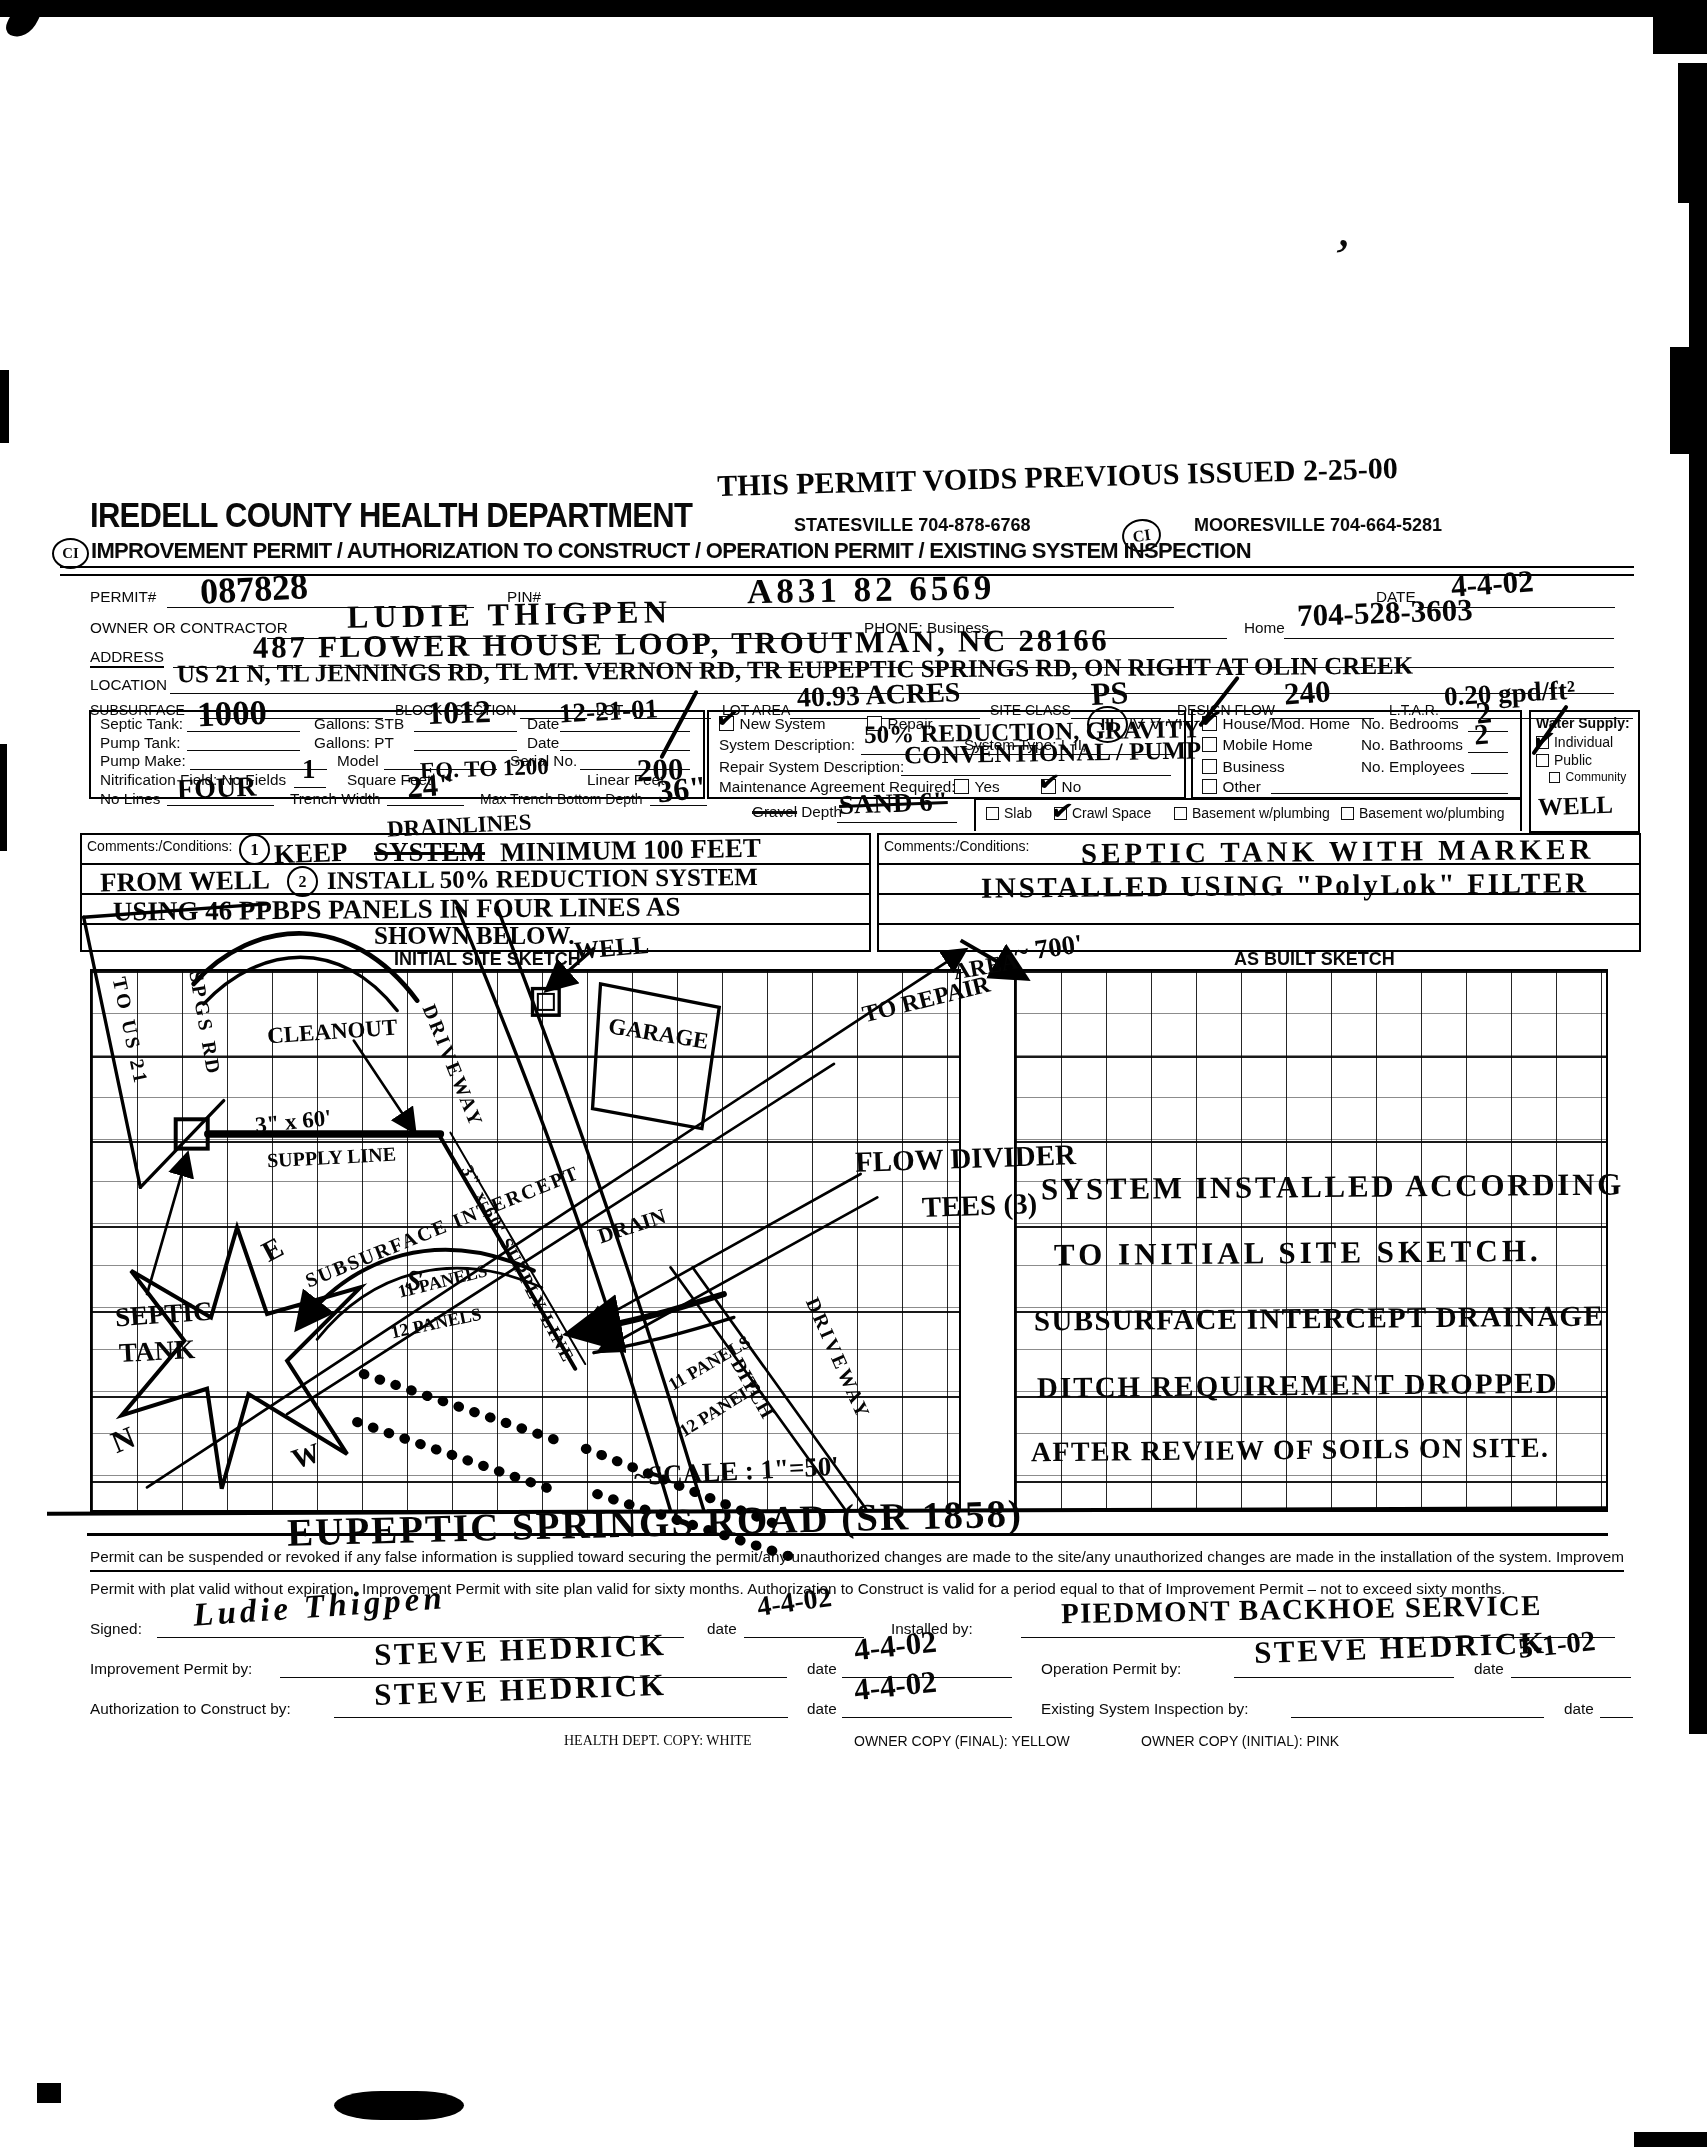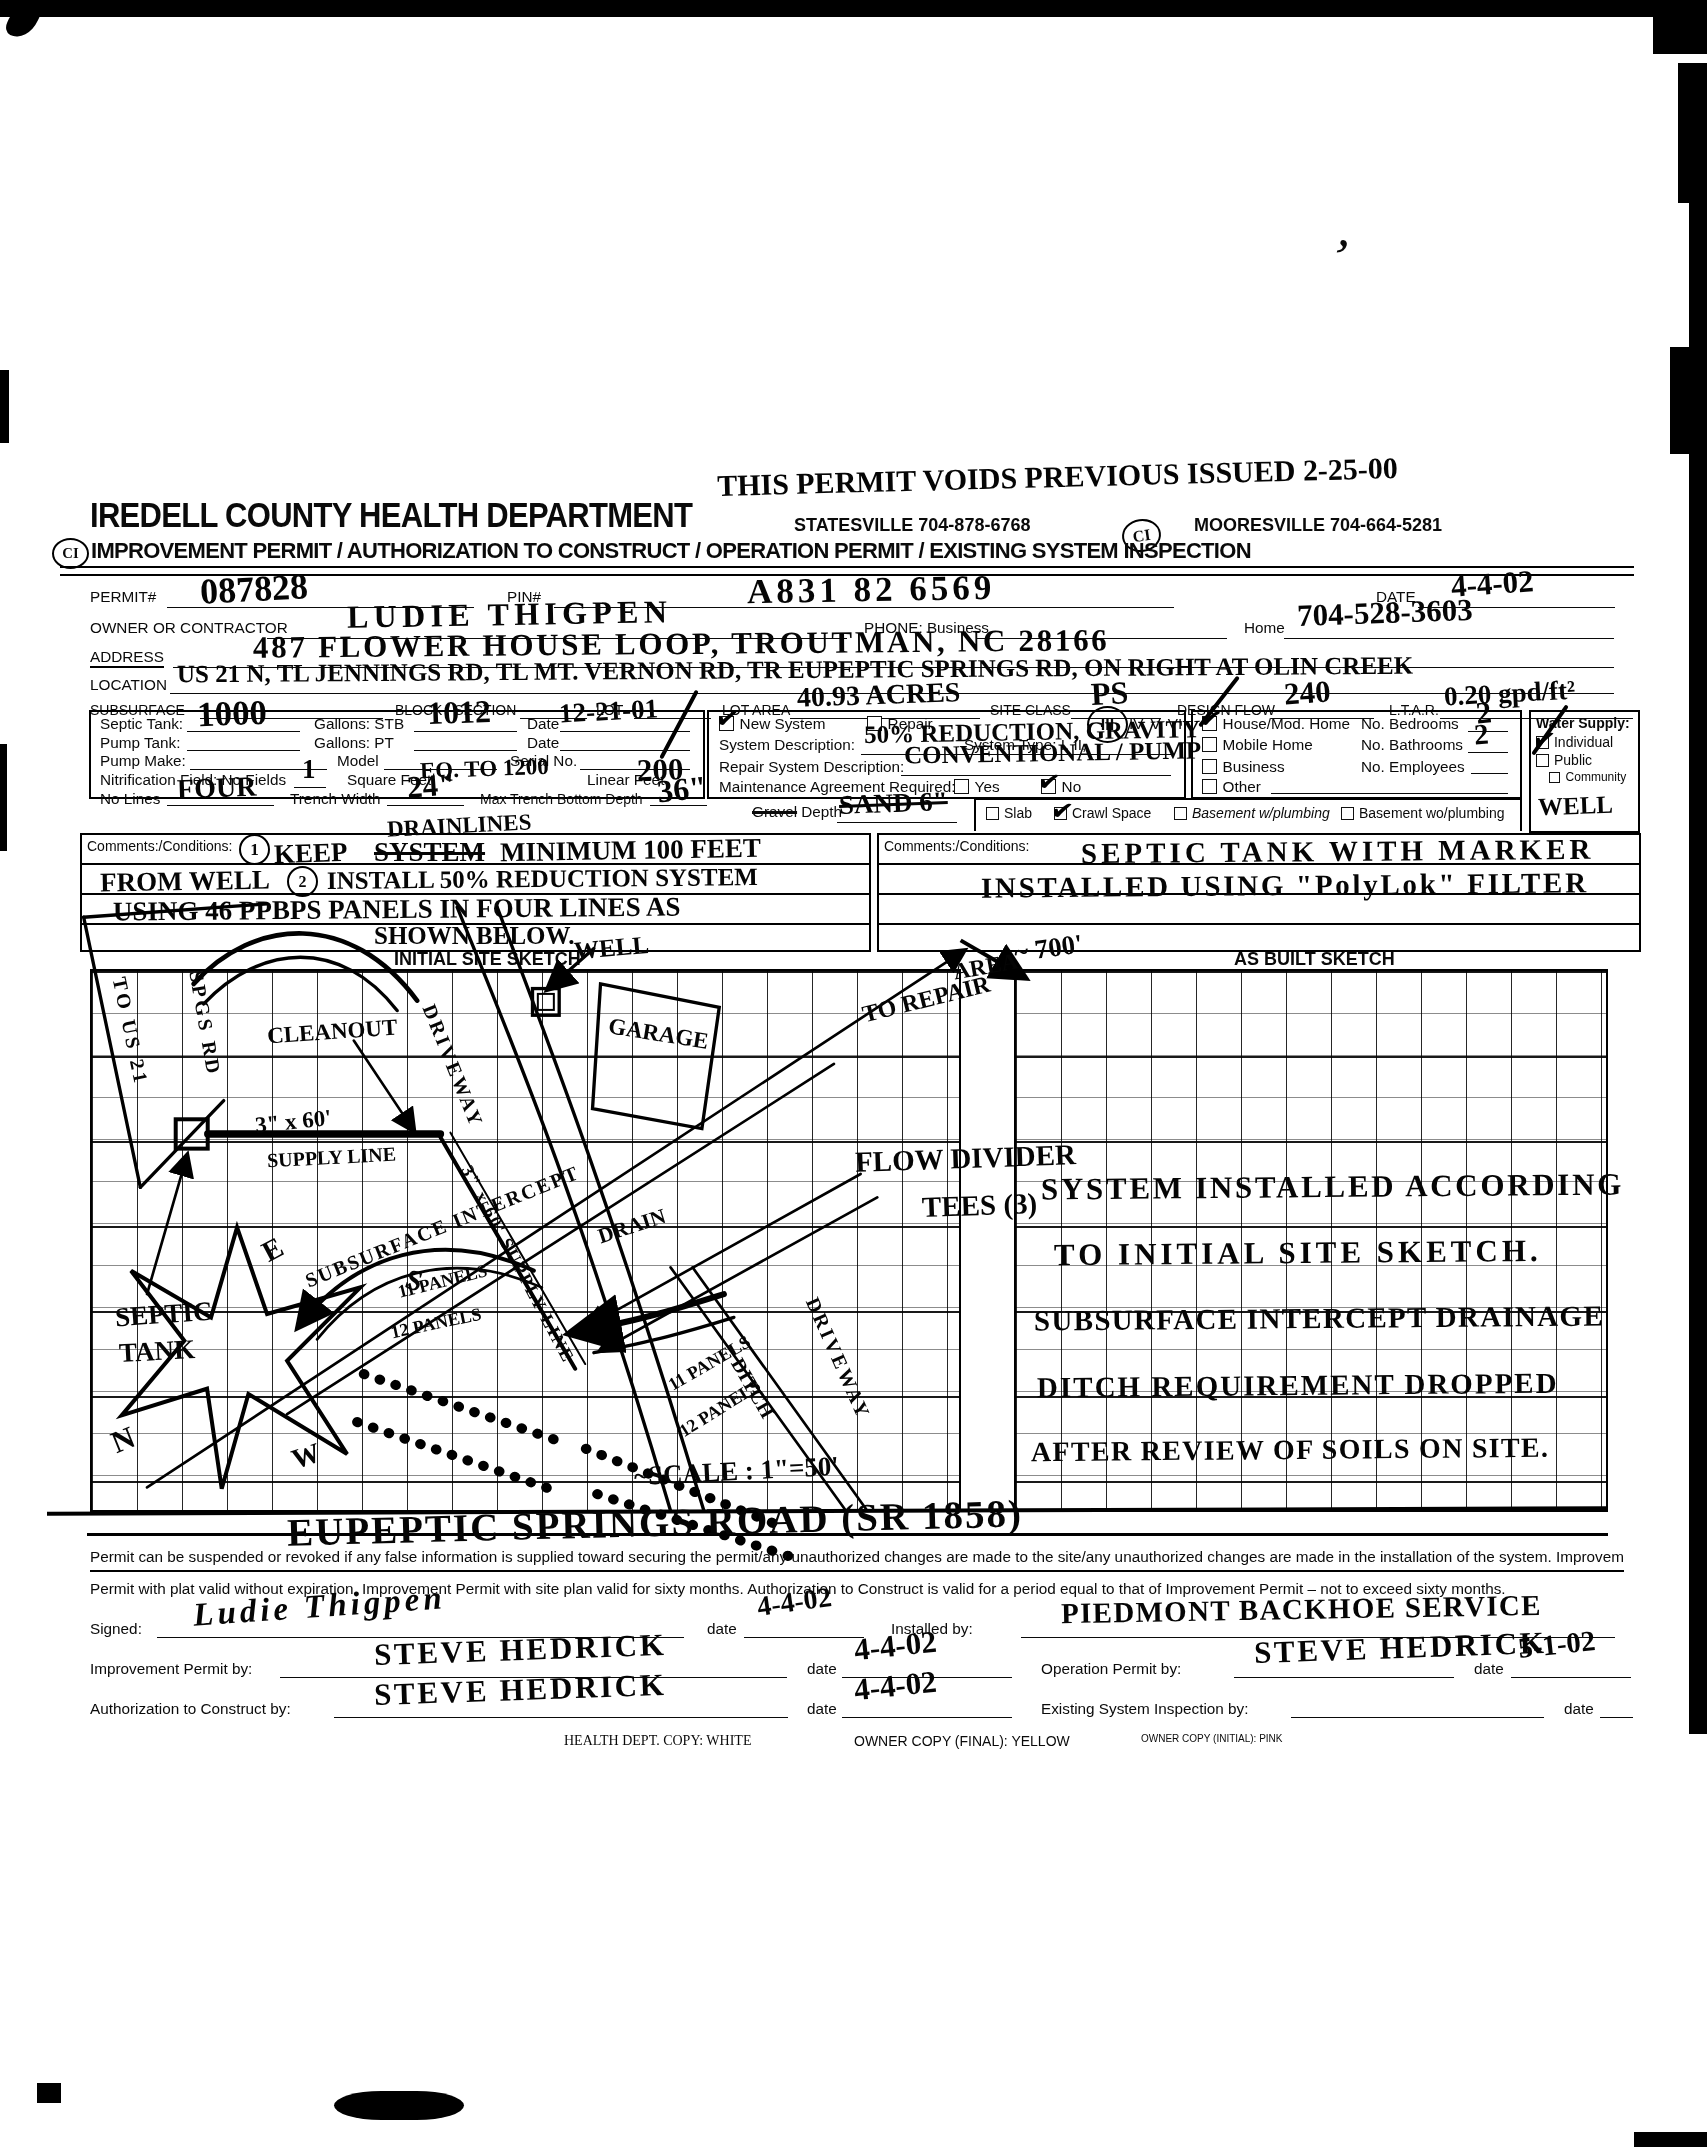--- a/index.html
+++ b/index.html
@@ -198,21 +198,21 @@
   <div class="abs lbl" style="left:752px;top:803px;">
     <span class="strike">Gravel</span>
     <span>Depth</span></div>
   <div class="abs ul" style="left:837px;top:805px;width:120px;height:17.3px;"></div>
   <div class="abs hw strike" style="left:839px;top:788px;font-size:27px;transform:rotate(-2deg);">SAND 6"</div>
   <div class="abs" style="left:974px;top:798px;width:544px;height:31px;border-top:2px solid #000;border-left:2px solid #000;border-right:2px solid #000;"></div>
   <div class="abs sm lbl" style="left:986px;top:805px;">
     <span class="chk" style="width:10.7px;height:10.7px;"></span><span>Slab</span></div>
   <div class="abs sm lbl" style="left:1054px;top:805px;">
     <span class="chk checked" style="width:10.7px;height:10.7px;"></span><span>Crawl Space</span></div>
-  <div class="abs sm lbl" style="left:1174px;top:805px;font-style:italic;">
+  <div class="abs sm lbl" style="left:1174px;top:805px;">
     <span class="chk" style="width:10.7px;height:10.7px;"></span><span>Basement w/plumbing</span></div>
   <div class="abs sm lbl" style="left:1341px;top:805px;">
     <span class="chk" style="width:10.7px;height:10.7px;"></span><span>Basement wo/plumbing</span></div>
 
   <div class="abs box ruled" style="left:80px;top:833px;width:787px;height:115px;"></div>
   <div class="abs sm lbl" style="left:87px;top:838px;">Comments:/Conditions:</div>
   <div class="abs circ" style="left:239px;top:834px;width:27px;height:27px;font-size:17.3px;">1</div>
   <div class="abs hw" style="left:274px;top:838px;font-size:27px;transform:rotate(-2deg);">KEEP</div>
   <div class="abs hw strike" style="left:374px;top:837px;font-size:27px;">SYSTEM</div>
   <div class="abs hw" style="left:387px;top:813px;font-size:23px;transform:rotate(-3deg);">DRAINLINES</div>
@@ -357,16 +357,16 @@
   <div class="abs lbl" style="left:807px;top:1700px;">date</div>
   <div class="abs ul" style="left:842px;top:1693px;width:170px;height:24px;"></div>
   <div class="abs hw" style="left:854px;top:1668px;font-size:31px;transform:rotate(-6deg);">4-4-02</div>
   <div class="abs lbl" style="left:1041px;top:1700px;">Existing System Inspection by:</div>
   <div class="abs ul" style="left:1291px;top:1693px;width:253px;height:24px;"></div>
   <div class="abs lbl" style="left:1564px;top:1700px;">date</div>
   <div class="abs ul" style="left:1600px;top:1693px;width:33px;height:24px;"></div>
 
   <div class="abs sm" style="left:564px;top:1733px;font-size:14px;font-family:Liberation Serif, serif;">HEALTH DEPT. COPY:  WHITE</div>
   <div class="abs sm" style="left:854px;top:1733px;font-size:14px;">OWNER COPY (FINAL):  YELLOW</div>
-  <div class="abs sm" style="left:1141px;top:1733px;font-size:10px;">OWNER COPY (INITIAL):  PINK</div>
+  <div class="abs sm" style="left:1141px;top:1733px;font-size:14px;">OWNER COPY (INITIAL):  PINK</div>
 
 </div>
 
 
 </body></html>

